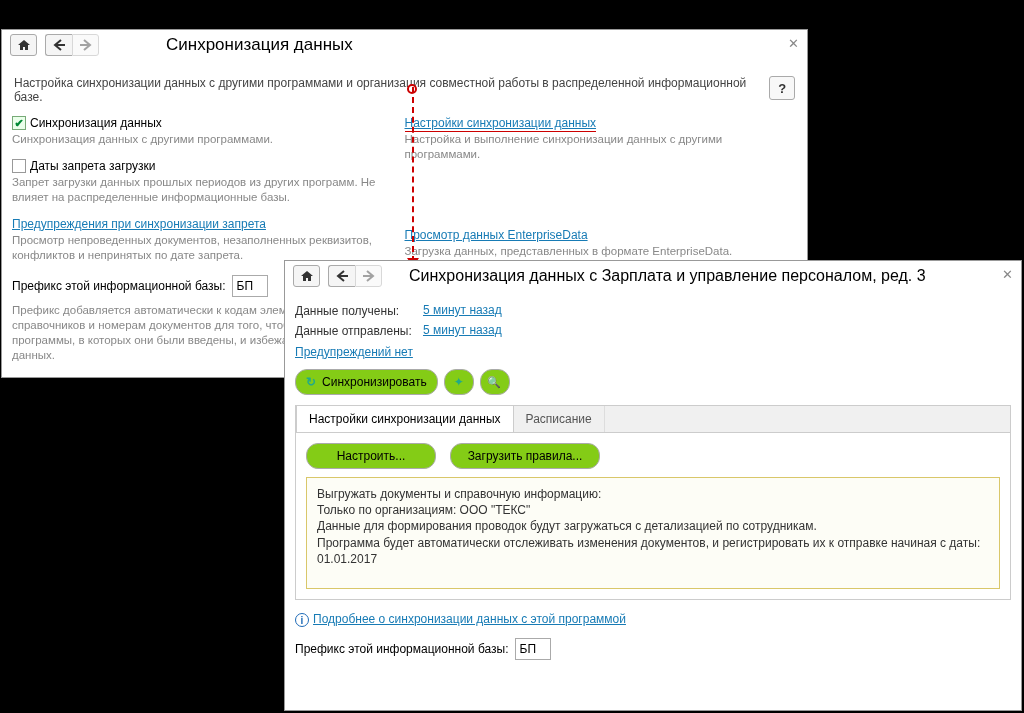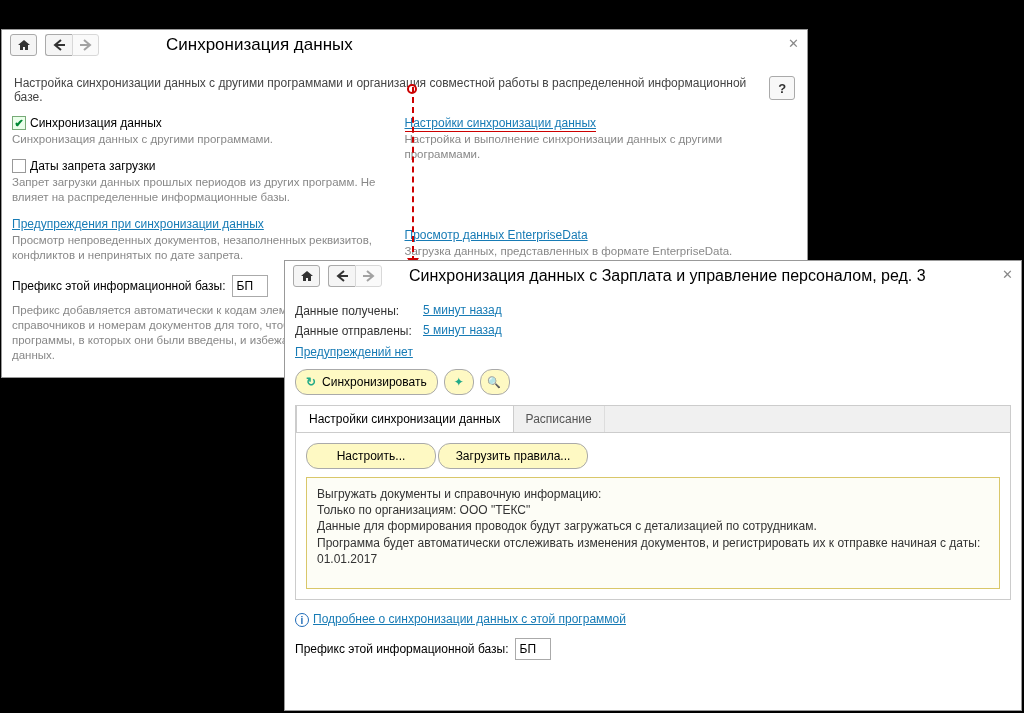--- a/index.html
+++ b/index.html
@@ -30,28 +30,28 @@
   a.lnk.red-under::after { content: ""; position: absolute; left: 0; right: 0; bottom: -2px; height: 1px; background: #c00; }
   .prefrow { display: flex; align-items: center; margin-top: 8px; }
   .txtin { border: 1px solid #aaa; padding: 3px 4px; width: 36px; text-align: left; font-size: 12px; margin-left: 6px; }
   .arrow-stub { position: absolute; left: 412px; top: 87px; width: 0; height: 175px; border-left: 2px dashed #c00; }
   .arrow-start { position: absolute; left: 407px; top: 84px; width: 10px; height: 10px; border: 2px solid #c00; border-radius: 50%; background: #fff; }
   .arrow-head { position: absolute; left: 407px; top: 258px; width: 0; height: 0; border-left: 6px solid transparent; border-right: 6px solid transparent; border-top: 9px solid #c00; }
   
   .kv { display: flex; align-items: center; padding: 2px 0; }
   .kv label { width: 128px; color: #333; }
   .btnrow { display: flex; gap: 6px; margin: 8px 0 2px 0; }
-  .btn { display: inline-flex; align-items: center; gap: 6px; padding: 4px 10px; border: 1px solid #aaa; background: #fef9c3; border-radius: 12px; font-size: 12px; cursor: pointer; height: 26px; }
+  .btn { display: inline-flex; align-items: center; gap: 6px; padding: 4px 10px; border: 1px solid #aaa; background: #84cc16; border-radius: 12px; font-size: 12px; cursor: pointer; height: 26px; }
   .iconbtn { width: 30px; justify-content: center; padding: 0; }
   .tabs { margin-top: 10px; border: 1px solid #ccc; }
   .tabstrip { display: flex; background: #f0f0f0; border-bottom: 1px solid #ccc; align-items: stretch; }
   .tab { padding: 6px 12px; font-size: 12px; color: #555; cursor: pointer; border-right: 1px solid #ddd; }
   .tab.active { background: #fff; color: #000; margin-bottom: -1px; border-top: 1px solid #ccc; border-left: 1px solid #ccc; border-right: 1px solid #ccc; position: relative; top: -1px; }
   .tabbody { background: #fff; padding: 10px; }
-  .tbtns { display: flex; gap: 2px; margin-bottom: 8px; }
+  .tbtns { display: flex; gap: 14px; margin-bottom: 8px; }
   .infobox { border: 1px solid #d9c76a; background: #fdfdf6; padding: 8px 10px; min-height: 112px; font-size: 12px; color: #333; line-height: 1.35; }
   .info-icon { color: #1e6bb8; font-weight: bold; border: 1px solid #1e6bb8; border-radius: 50%; width: 14px; height: 14px; display: inline-flex; align-items: center; justify-content: center; font-size: 10px; margin-right: 4px; }
   .botrow { display: flex; align-items: center; margin-top: 14px; padding: 0 6px; gap: 8px; }
   .sync-icon::before { content: "↻"; color: #2a8; font-weight: bold; }
   .wand-icon::before { content: "✦"; color: #2a8; }
   .mag-icon::before { content: "🔍"; font-size: 11px; }
   .plus-icon::before { content: "+"; color: #fff; background: #4a4; border-radius: 50%; width: 14px; height: 14px; display: inline-flex; align-items: center; justify-content: center; font-size: 11px; font-weight: bold;}
   .dd::after { content: " ▾"; color: #666; font-size: 10px; }
   svg.arr { width: 14px; height: 12px; }
 </style>
@@ -94,21 +94,21 @@
           <span>Синхронизация данных</span>
         </div>
         <div class="hint">Синхронизация данных с другими программами.</div>
 
         <div class="chkwrap">
           <span class="chk-empty"></span>
           <span>Даты запрета загрузки</span>
         </div>
         <div class="hint">Запрет загрузки данных прошлых периодов из других программ. Не влияет на распределенные информационные базы.</div>
 
-        <a class="lnk">Предупреждения при синхронизации данных</a>
+        <a class="lnk">Предупреждения при синхронизации запрета</a>
         <div class="hint">Просмотр непроведенных документов, незаполненных реквизитов, конфликтов и непринятых по дате запрета.</div>
 
         <div class="prefrow">
           <span>Префикс этой информационной базы:</span>
           <input class="txtin" value="БП" style="">
         </div>
         <div class="hint" style="margin-top:6px;">Префикс добавляется автоматически к кодам элементов справочников и номерам документов для того, чтобы различать программы, в которых они были введены, и избежать дублирования данных.</div>
       </div>
       <div class="col">
         <a class="lnk red-under">Настройки синхронизации данных</a>

